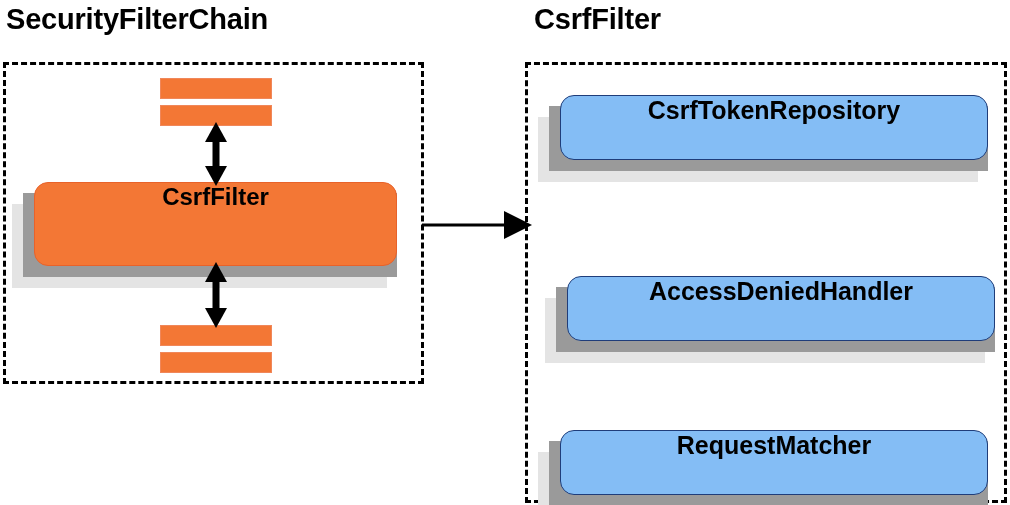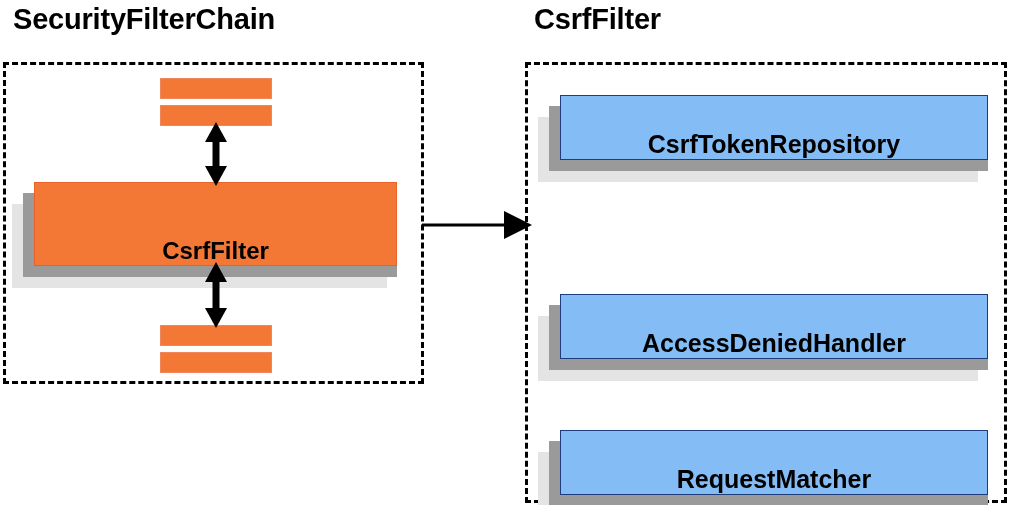--- a/index.html
+++ b/index.html
@@ -22,21 +22,21 @@
   
   .panel-title {
     position: absolute;
     font-weight: bold;
     font-size: 29px;
     line-height: 29px;
     color: #000000;
     white-space: nowrap;
     letter-spacing: -0.2px;
   }
-  #title-left  { left: 13px;  top: 5px; }
+  #title-left  { left: 6px;  top: 5px; }
   #title-right { left: 534px; top: 5px; }
 
   
   .dashed-box {
     position: absolute;
     border: 3px dashed #000000;
     background: transparent;
     box-sizing: border-box;
   }
   #box-securityfilterchain { left: 3px;   top: 62px; width: 421px; height: 322px; }
@@ -54,23 +54,24 @@
     left: -22px; top: 22px; right: 10px; bottom: -22px;
     background: #e4e4e4;
   }
   .stack .sh-dark {
     left: -11px; top: 11px; right: 0px; bottom: -11px;
     background: #9a9a9a;
   }
   .stack .face {
     left: 0; top: 0; right: 0; bottom: 0;
     display: flex;
-    align-items: flex-end;
+    align-items: flex-start;
     justify-content: center;
     text-align: center;
+    border-radius: 14px;
   }
   .stack .face .label {
     font-weight: bold;
     color: #000000;
     white-space: nowrap;
   }
 
   
   .orange .face {
     background: #f37735;
@@ -97,21 +98,21 @@
 
   
   .blue .face {
     background: #84bdf5;
     border: 1px solid #1f3d7a;
   }
   .blue .face .label { font-size: 25px; }
   .blue { left: 560px; width: 428px; height: 65px; }
   #dep-csrftokenrepository    { top: 95px;  }
   #dep-csrftokenrequesthandler{ top: 194px; }
-  #dep-accessdeniedhandler    { top: 294px; }
+  #dep-accessdeniedhandler    { top: 276px; margin-left: 7px; }
   #dep-requestmatcher         { top: 394px; margin-top: 36px; }
 
   
   .arrow-svg {
     position: absolute;
     overflow: visible;
   }
   #arrow-top    { left: 200px; top: 122px; width: 32px; height: 64px; }
   #arrow-bottom { left: 200px; top: 262px; width: 32px; height: 66px; }
   #arrow-link   { left: 418px; top: 208px; width: 116px; height: 34px; }

